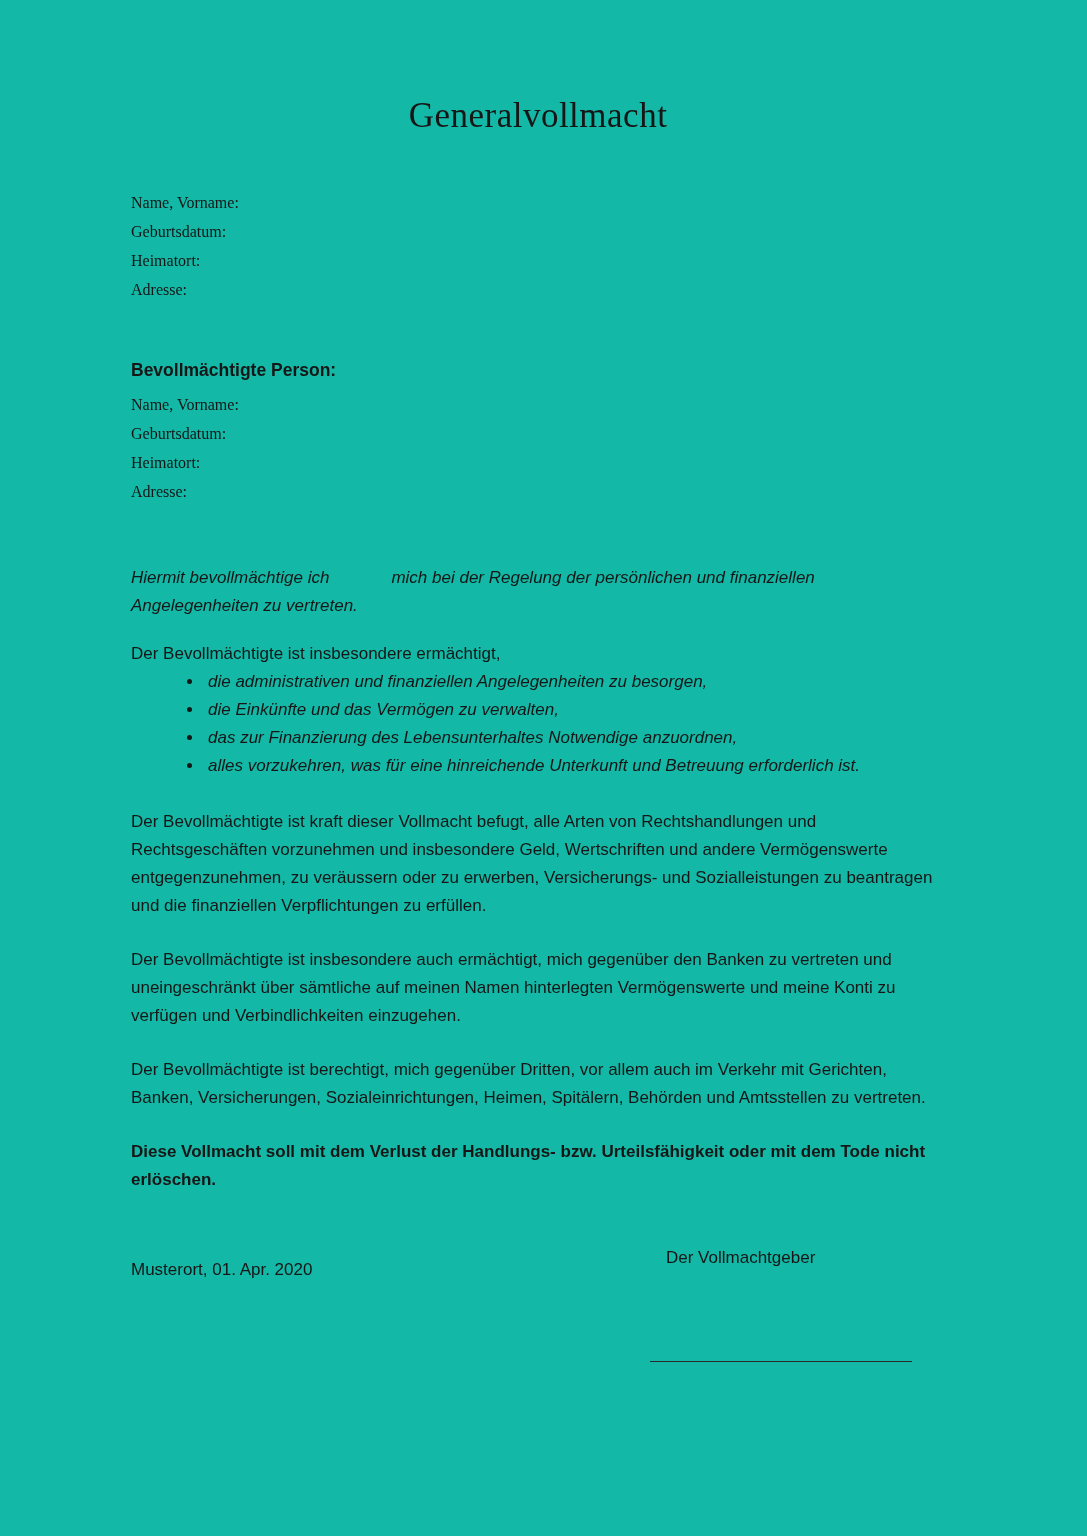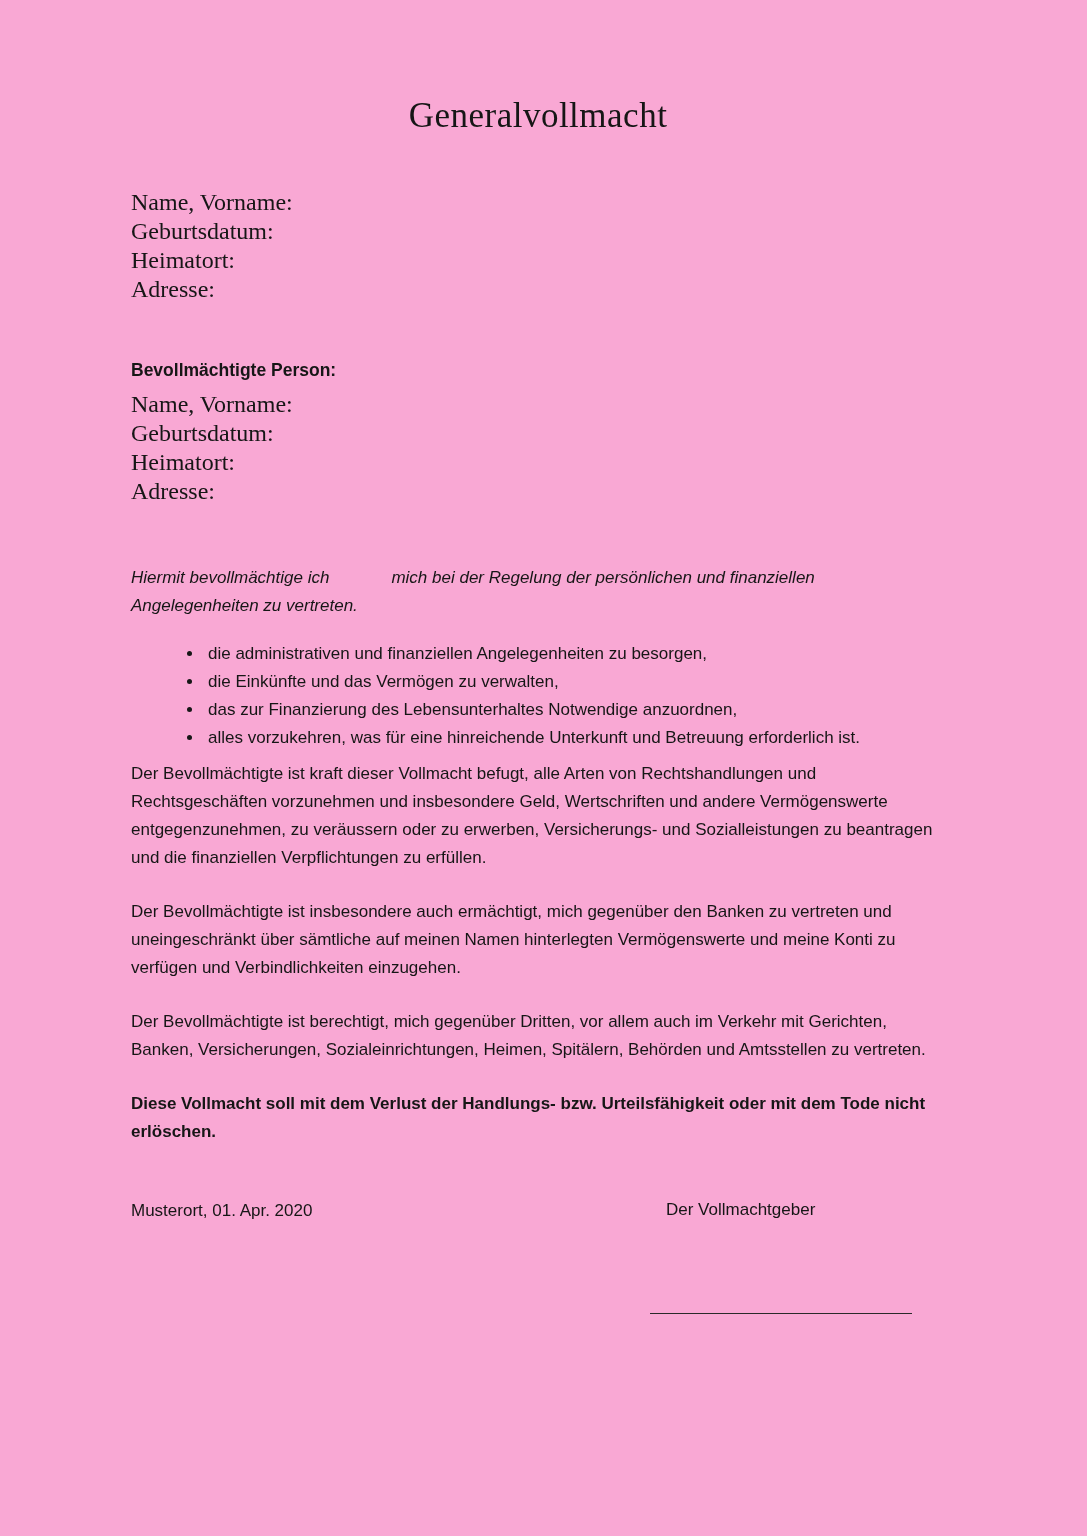--- a/index.html
+++ b/index.html
@@ -9,80 +9,81 @@
     height: 1536px;
     margin: 0 auto;
     font-family: "Liberation Sans", sans-serif;
     color: #161616;
     overflow: hidden;
   }
   .page {
     width: 1087px;
     height: 1536px;
     padding: 96px 142px 0 131px;
-    background: #f9a8d4;
+    background: #14b8a6;
   }
   .title {
     font-family: "Liberation Serif", serif;
     font-weight: 400;
     font-size: 35px;
     text-align: center;
     letter-spacing: 0.5px;
     margin-bottom: 52px;
   }
   .party-heading {
     font-family: "Liberation Sans", sans-serif;
     font-weight: 700;
     font-size: 17.5px;
     margin-bottom: 9px;
   }
   .fields {
     font-family: "Liberation Serif", serif;
-    font-size: 24px;
+    font-size: 16px;
     line-height: 29px;
   }
   .field-row { display: block; }
   .section-principal { margin-bottom: 56px; }
   .section-agent { margin-bottom: 58px; }
   .body-text {
     font-family: "Liberation Sans", sans-serif;
     font-size: 17px;
     line-height: 28px;
   }
   .intro { margin-bottom: 20px; font-style: italic; }
   .name-blank {
     display: inline-block;
     width: 62px;
     height: 1px;
   }
   .auth-lead { margin-bottom: 0; }
   .auth-list {
     list-style: disc;
-    margin: 0 0 8px 0;
+    margin: 0 0 28px 0;
     padding-left: 73px;
+    font-style: italic;
   }
   .auth-list li {
     padding-left: 4px;
     line-height: 28px;
   }
   .para { margin-bottom: 26px; }
   .emphasis {
     font-weight: 700;
     margin-top: 16px;
     margin-bottom: 0;
   }
   .footer-row {
     position: relative;
     margin-top: 50px;
     height: 28px;
   }
   .place-date {
     position: absolute;
     left: 0;
-    top: 1px;
+    top: 12px;
   }
   .signer-label {
     position: absolute;
     left: 535px;
     top: 0;
   }
   .signature-row {
     position: relative;
     height: 120px;
   }
@@ -116,20 +117,21 @@
     <div class="fields">
       <span class="field-row">Name, Vorname:</span>
       <span class="field-row">Geburtsdatum:</span>
       <span class="field-row">Heimatort:</span>
       <span class="field-row">Adresse:</span>
     </div>
   </section>
 
   <p class="body-text intro"><span>Hiermit bevollmächtige ich</span><span class="name-blank"></span><span>mich bei der Regelung der persönlichen und finanziellen Angelegenheiten zu vertreten.</span></p>
 
+  <p class="body-text auth-lead">Der Bevollmächtigte ist insbesondere ermächtigt,</p>
   <ul class="auth-list body-text">
     <li>die administrativen und finanziellen Angelegenheiten zu besorgen,</li>
     <li>die Einkünfte und das Vermögen zu verwalten,</li>
     <li>das zur Finanzierung des Lebensunterhaltes Notwendige anzuordnen,</li>
     <li>alles vorzukehren, was für eine hinreichende Unterkunft und Betreuung erforderlich ist.</li>
   </ul>
 
   <p class="body-text para">Der Bevollmächtigte ist kraft dieser Vollmacht befugt, alle Arten von Rechtshandlungen und Rechtsgeschäften vorzunehmen und insbesondere Geld, Wertschriften und andere Vermögenswerte entgegenzunehmen, zu veräussern oder zu erwerben, Versicherungs- und Sozialleistungen zu beantragen und die finanziellen Verpflichtungen zu erfüllen.</p>
 
   <p class="body-text para">Der Bevollmächtigte ist insbesondere auch ermächtigt, mich gegenüber den Banken zu vertreten und uneingeschränkt über sämtliche auf meinen Namen hinterlegten Vermögenswerte und meine Konti zu verfügen und Verbindlichkeiten einzugehen.</p>

